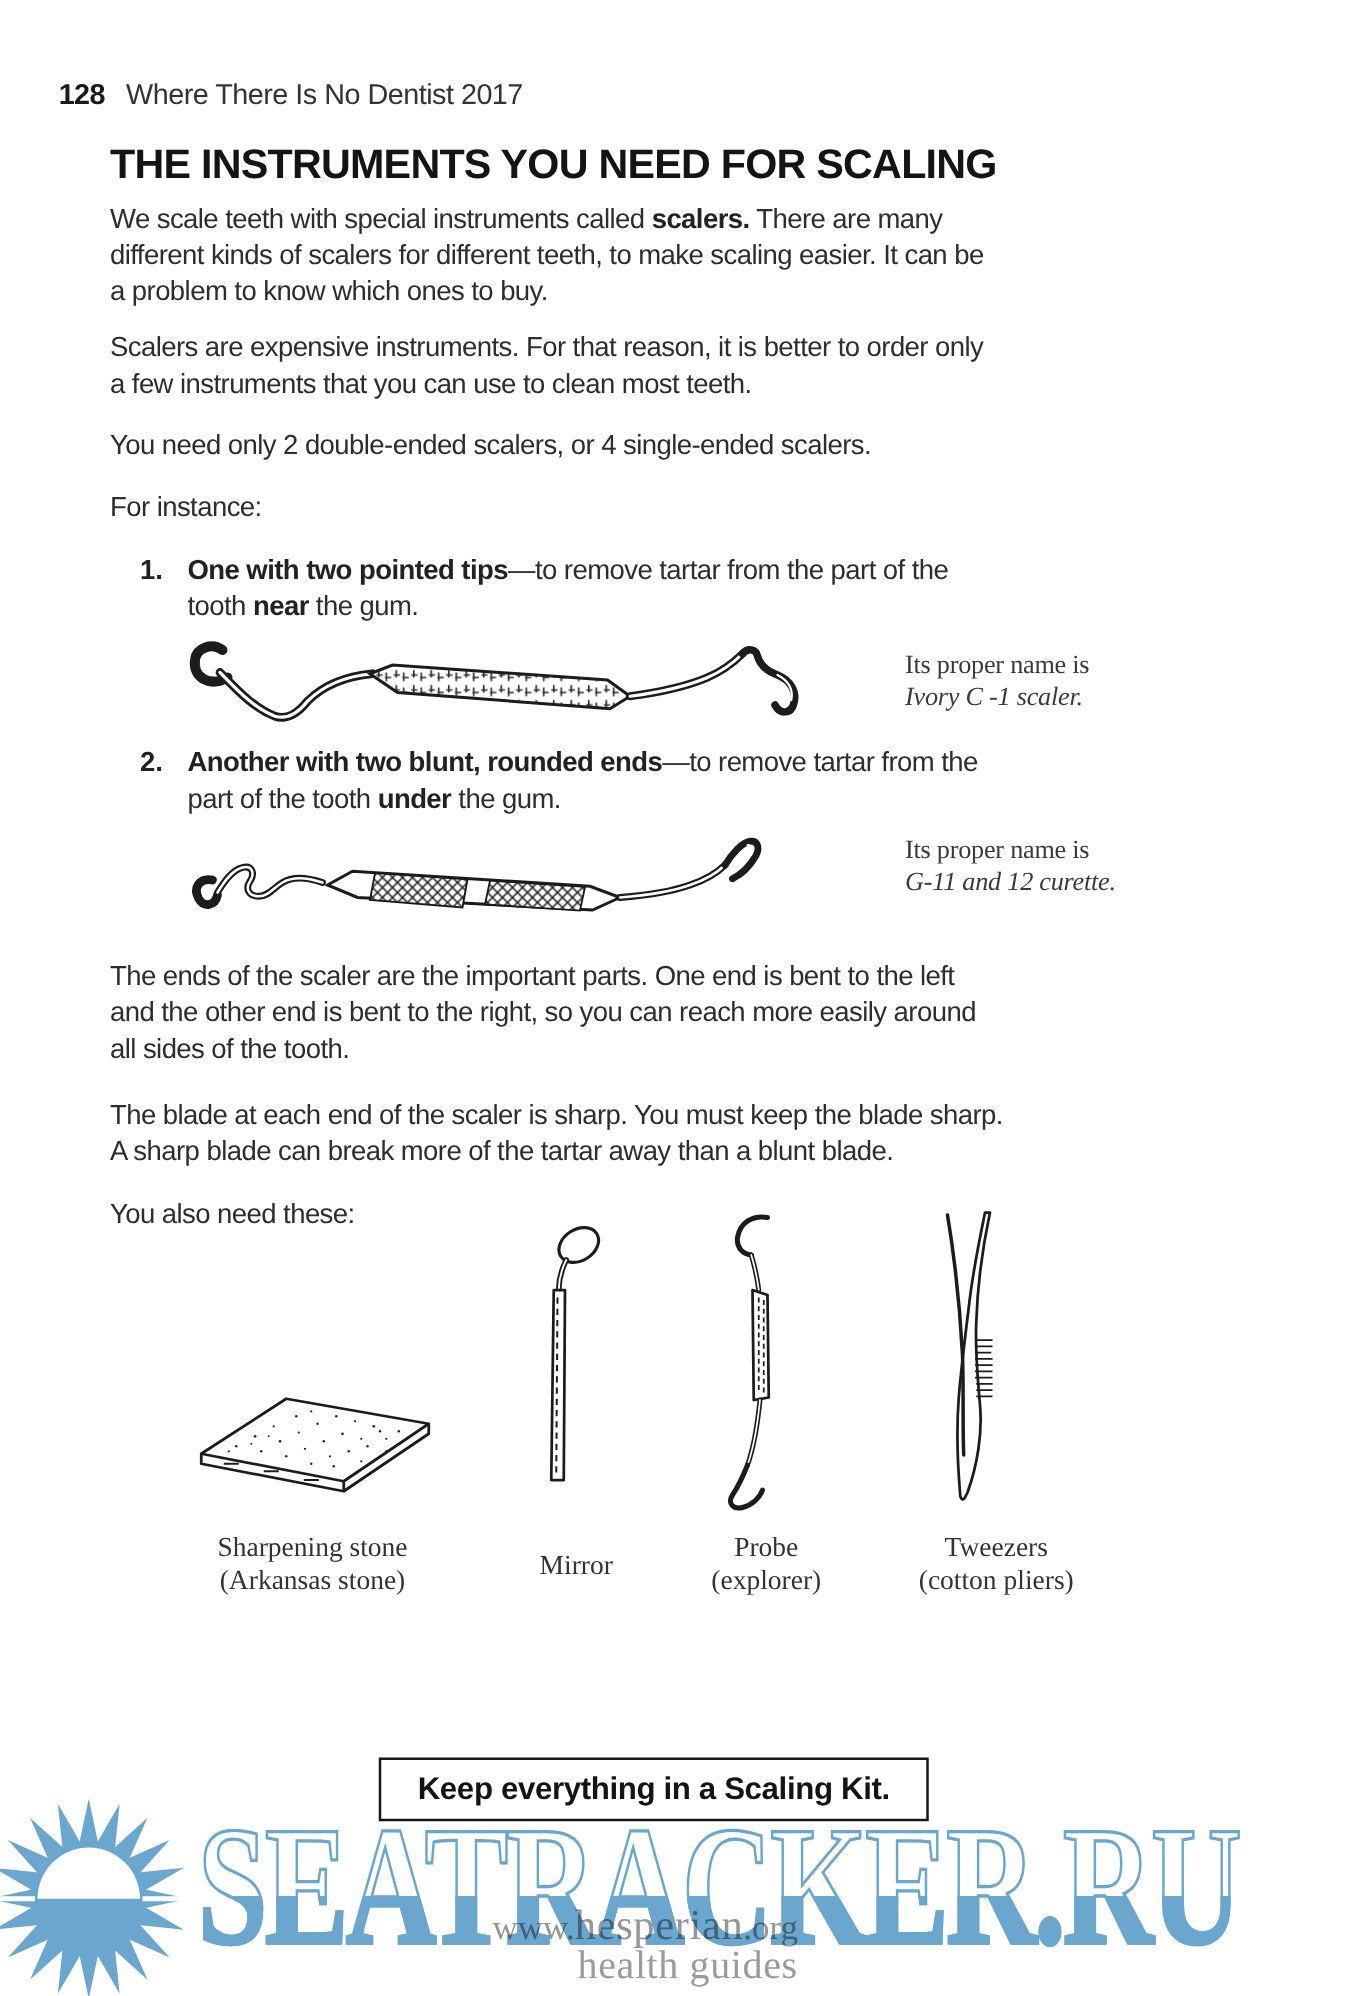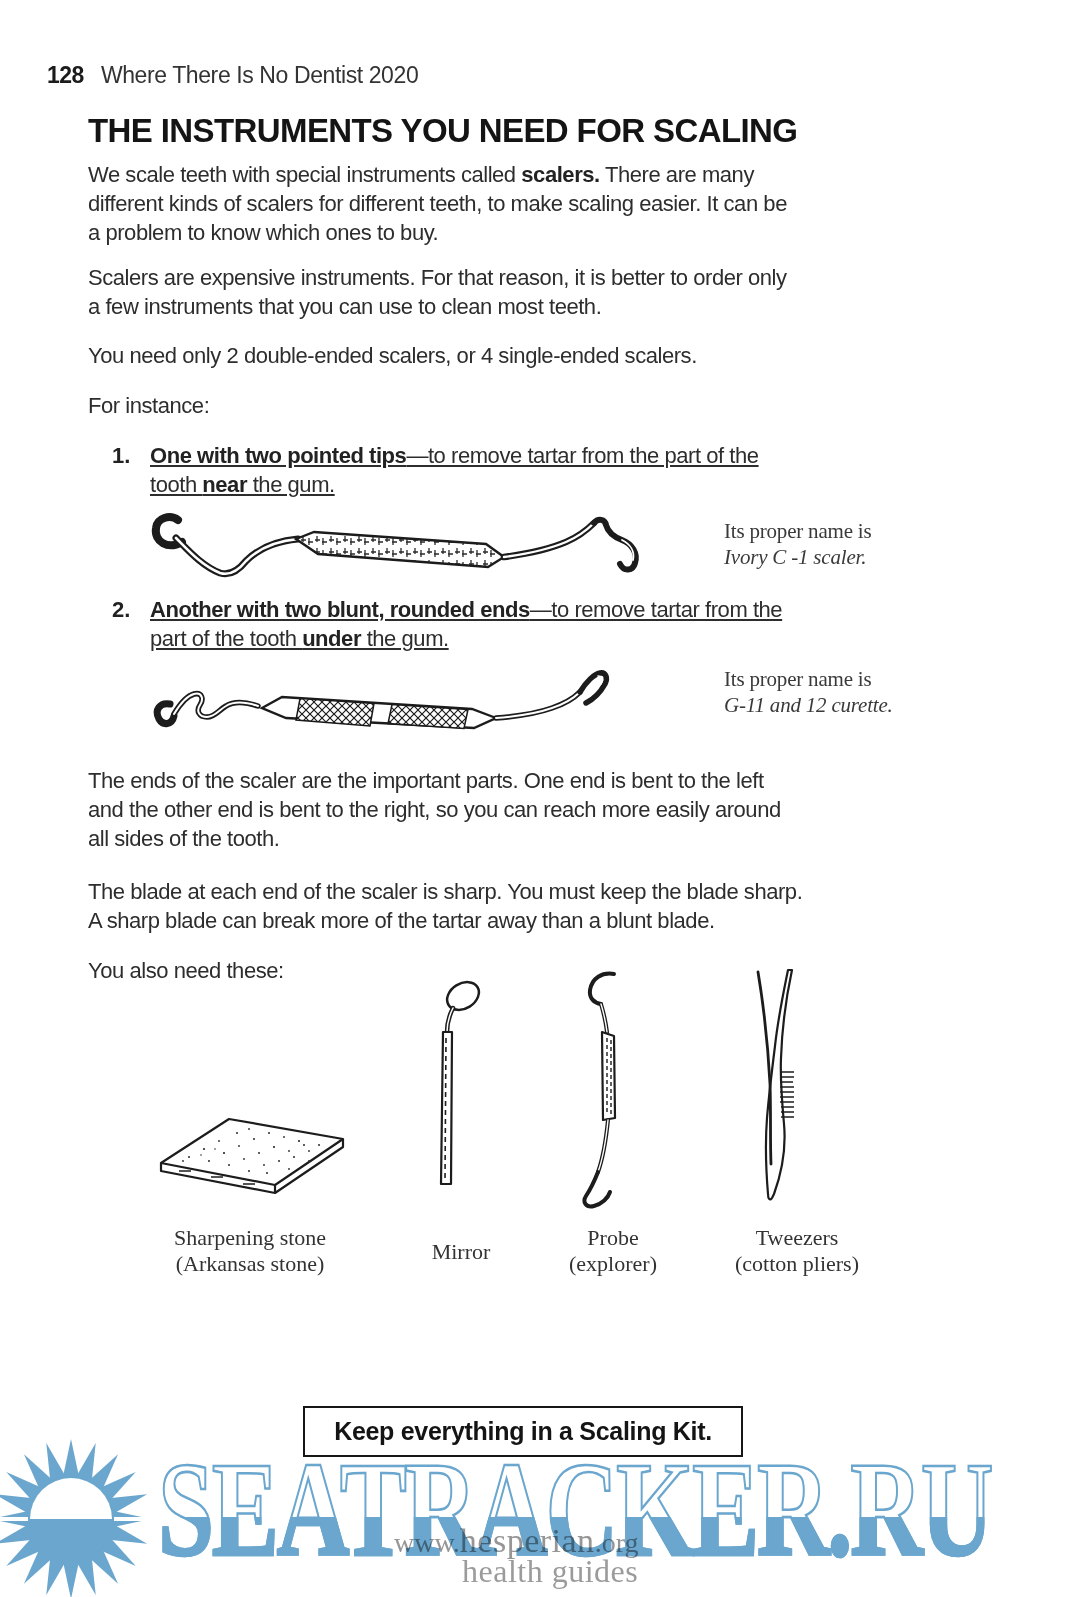--- a/index.html
+++ b/index.html
@@ -17,21 +17,21 @@
   .booktitle{color:#333;letter-spacing:-0.4px;}
   
   .title{left:88px;top:112px;font-size:33px;font-weight:bold;color:#141414;letter-spacing:-0.6px;white-space:nowrap;}
   
   .para{left:88px;width:880px;font-size:22px;line-height:29px;letter-spacing:-0.45px;white-space:pre-line;color:#2d2d2d;}
   .b{font-weight:bold;color:#222;}
   .bi{font-weight:bold;font-style:italic;color:#222;}
   
   .litem{left:112px;width:860px;}
   .linum{position:absolute;left:0;top:0;font-weight:bold;font-size:22px;line-height:29px;color:#222;}
-  .litext{margin-left:38px;font-size:22px;line-height:29px;letter-spacing:-0.45px;white-space:pre-line;text-decoration:underline;}
+  .litext{margin-left:38px;font-size:22px;line-height:29px;letter-spacing:-0.45px;white-space:pre-line;}
   
   .caption{font-family:"Liberation Serif","DejaVu Serif",serif;font-size:21px;line-height:26px;color:#3a3a3a;letter-spacing:-0.2px;}
   .caption .it{font-style:italic;}
   .instr-label{font-family:"Liberation Serif","DejaVu Serif",serif;font-size:22px;line-height:26px;color:#333;
     text-align:center;transform:translateX(-50%);white-space:pre-line;}
   
   .callout{left:303px;top:1406px;width:436px;height:47px;border:2.5px solid #161616;
     display:flex;align-items:center;justify-content:center;
     font-size:25px;font-weight:bold;color:#141414;letter-spacing:-0.3px;}
   
@@ -54,21 +54,21 @@
     font-family:"Liberation Serif","DejaVu Serif",serif;font-size:32px;color:#9b9b9b;letter-spacing:0.5px;}
   svg{display:block;}
 </style>
 </head>
 <body>
 
 <div class="page">
 
   <div class="abs header">
     <span class="pageno">128</span>
-    <span class="booktitle">Where There Is No Dentist 2020</span>
+    <span class="booktitle">Where There Is No Dentist 2017</span>
   </div>
 
   <div class="abs title">THE INSTRUMENTS YOU NEED FOR SCALING</div>
 
   <div class="abs para" style="top:160px"><span>We scale teeth with special instruments called </span><span class="b">scalers.</span><span> There are many
 different kinds of scalers for different teeth, to make scaling easier. It can be
 a problem to know which ones to buy.</span></div>
 
   <div class="abs para" style="top:263px">Scalers are expensive instruments. For that reason, it is better to order only
 a few instruments that you can use to clean most teeth.</div>

